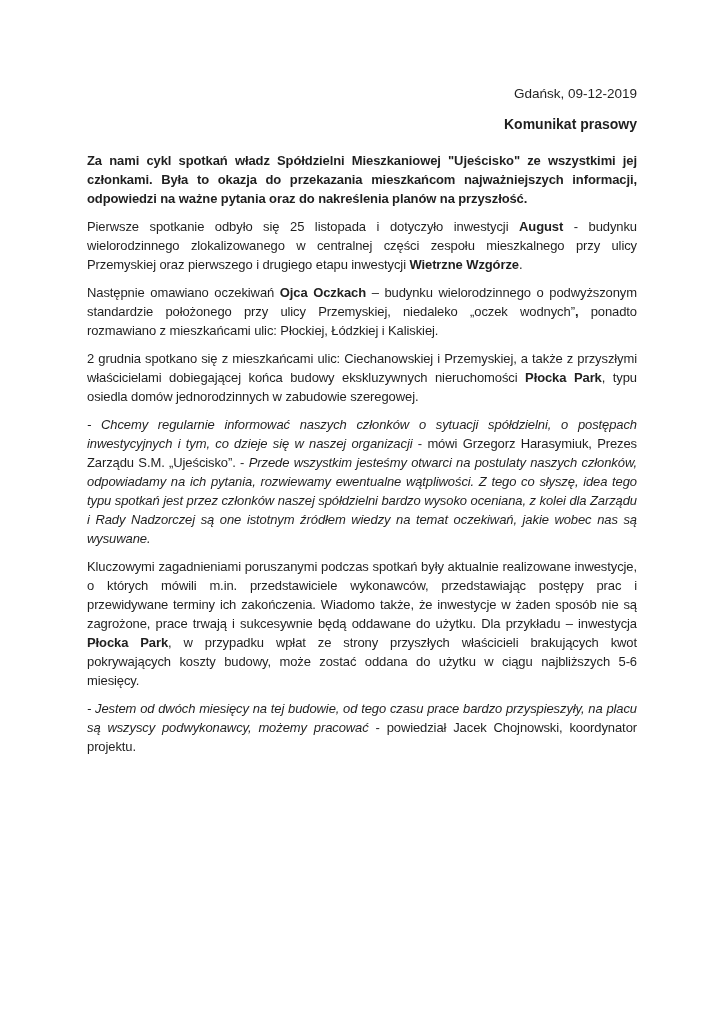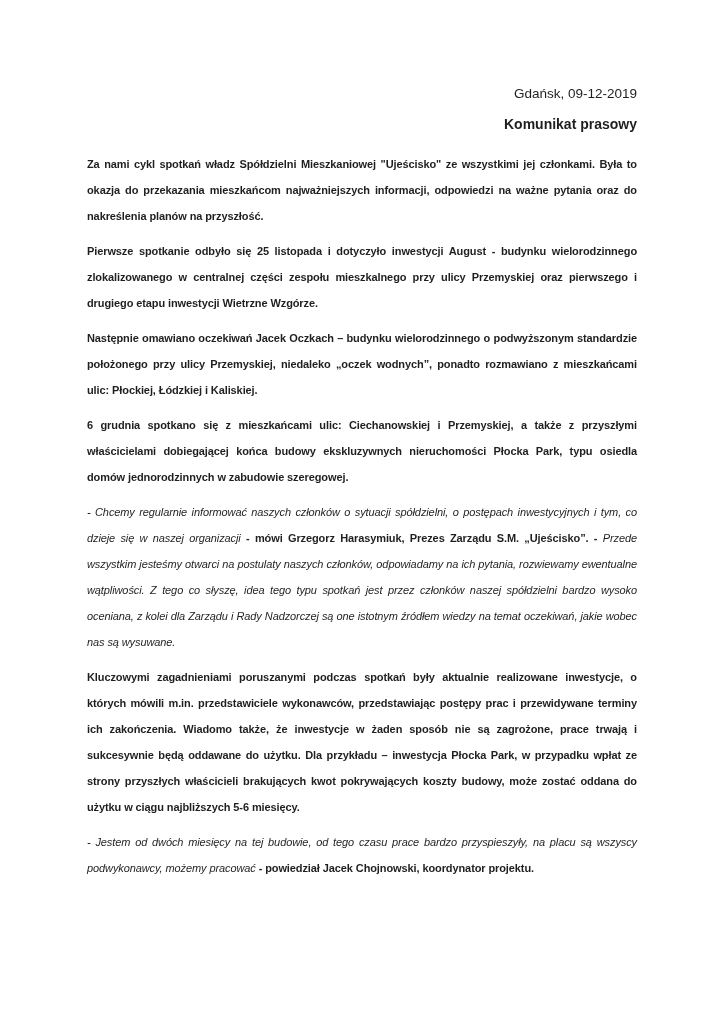--- a/index.html
+++ b/index.html
@@ -29,40 +29,40 @@
   }
   .doc-title {
     text-align: right;
     font-size: 14px;
     font-weight: bold;
     line-height: 20px;
     margin: 0 0 17px 0;
   }
   .doc-body p {
     margin: 0 0 9px 0;
-    font-size: 11px;
-    line-height: 26px;
+    font-size: 13px;
+    line-height: 19px;
     text-align: justify;
     letter-spacing: -0.1px;
   }
   .doc-body p:last-child { margin-bottom: 0; }
-  .run-normal { font-weight: bold; font-style: normal; }
+  .run-normal { font-weight: normal; font-style: normal; }
   .run-bold   { font-weight: bold;   font-style: normal; }
   .run-italic { font-weight: normal; font-style: italic; }
 </style>
 </head>
 <body>
 
 <div class="page">
   <div class="date-line">Gdańsk, 09-12-2019</div>
 
   <div class="doc-title">Komunikat prasowy</div>
 
   <div class="doc-body">
       <p><span class="run-bold">Za nami cykl spotkań władz Spółdzielni Mieszkaniowej "Ujeścisko" ze wszystkimi jej członkami. Była to okazja do przekazania mieszkańcom najważniejszych informacji, odpowiedzi na ważne pytania oraz do nakreślenia planów na przyszłość.</span></p>
       <p><span class="run-normal">Pierwsze spotkanie odbyło się 25 listopada i dotyczyło inwestycji </span><span class="run-bold">August</span><span class="run-normal"> - budynku wielorodzinnego zlokalizowanego w centralnej części zespołu mieszkalnego przy ulicy Przemyskiej oraz pierwszego i drugiego etapu inwestycji </span><span class="run-bold">Wietrzne Wzgórze</span><span class="run-normal">.</span></p>
-      <p><span class="run-normal">Następnie omawiano oczekiwań </span><span class="run-bold">Jacek Oczkach</span><span class="run-normal"> – budynku wielorodzinnego o podwyższonym standardzie położonego przy ulicy Przemyskiej, niedaleko „oczek wodnych”</span><span class="run-bold">,</span><span class="run-normal"> ponadto rozmawiano z mieszkańcami ulic: Płockiej, Łódzkiej i Kaliskiej.</span></p>
-      <p><span class="run-normal">6 grudnia spotkano się z mieszkańcami ulic: Ciechanowskiej i Przemyskiej, a także z przyszłymi właścicielami dobiegającej końca budowy ekskluzywnych nieruchomości </span><span class="run-bold">Płocka Park</span><span class="run-normal">, typu osiedla domów jednorodzinnych w zabudowie szeregowej.</span></p>
+      <p><span class="run-normal">Następnie omawiano oczekiwań </span><span class="run-bold">Ojca Oczkach</span><span class="run-normal"> – budynku wielorodzinnego o podwyższonym standardzie położonego przy ulicy Przemyskiej, niedaleko „oczek wodnych”</span><span class="run-bold">,</span><span class="run-normal"> ponadto rozmawiano z mieszkańcami ulic: Płockiej, Łódzkiej i Kaliskiej.</span></p>
+      <p><span class="run-normal">2 grudnia spotkano się z mieszkańcami ulic: Ciechanowskiej i Przemyskiej, a także z przyszłymi właścicielami dobiegającej końca budowy ekskluzywnych nieruchomości </span><span class="run-bold">Płocka Park</span><span class="run-normal">, typu osiedla domów jednorodzinnych w zabudowie szeregowej.</span></p>
       <p><span class="run-italic">- Chcemy regularnie informować naszych członków o sytuacji spółdzielni, o postępach inwestycyjnych i tym, co dzieje się w naszej organizacji</span><span class="run-normal"> - mówi Grzegorz Harasymiuk, Prezes Zarządu S.M. „Ujeścisko”. - </span><span class="run-italic">Przede wszystkim jesteśmy otwarci na postulaty naszych członków, odpowiadamy na ich pytania, rozwiewamy ewentualne wątpliwości. Z tego co słyszę, idea tego typu spotkań jest przez członków naszej spółdzielni bardzo wysoko oceniana, z kolei dla Zarządu i Rady Nadzorczej są one istotnym źródłem wiedzy na temat oczekiwań, jakie wobec nas są wysuwane.</span></p>
       <p><span class="run-normal">Kluczowymi zagadnieniami poruszanymi podczas spotkań były aktualnie realizowane inwestycje, o których mówili m.in. przedstawiciele wykonawców, przedstawiając postępy prac i przewidywane terminy ich zakończenia. Wiadomo także, że inwestycje w żaden sposób nie są zagrożone, prace trwają i sukcesywnie będą oddawane do użytku. Dla przykładu – inwestycja </span><span class="run-bold">Płocka Park</span><span class="run-normal">, w przypadku wpłat ze strony przyszłych właścicieli brakujących kwot pokrywających koszty budowy, może zostać oddana do użytku w ciągu najbliższych 5-6 miesięcy.</span></p>
       <p><span class="run-italic">- Jestem od dwóch miesięcy na tej budowie, od tego czasu prace bardzo przyspieszyły, na placu są wszyscy podwykonawcy, możemy pracować</span><span class="run-normal"> - powiedział Jacek Chojnowski, koordynator projektu.</span></p>
     </div>
 </div>
 
 </body></html>

